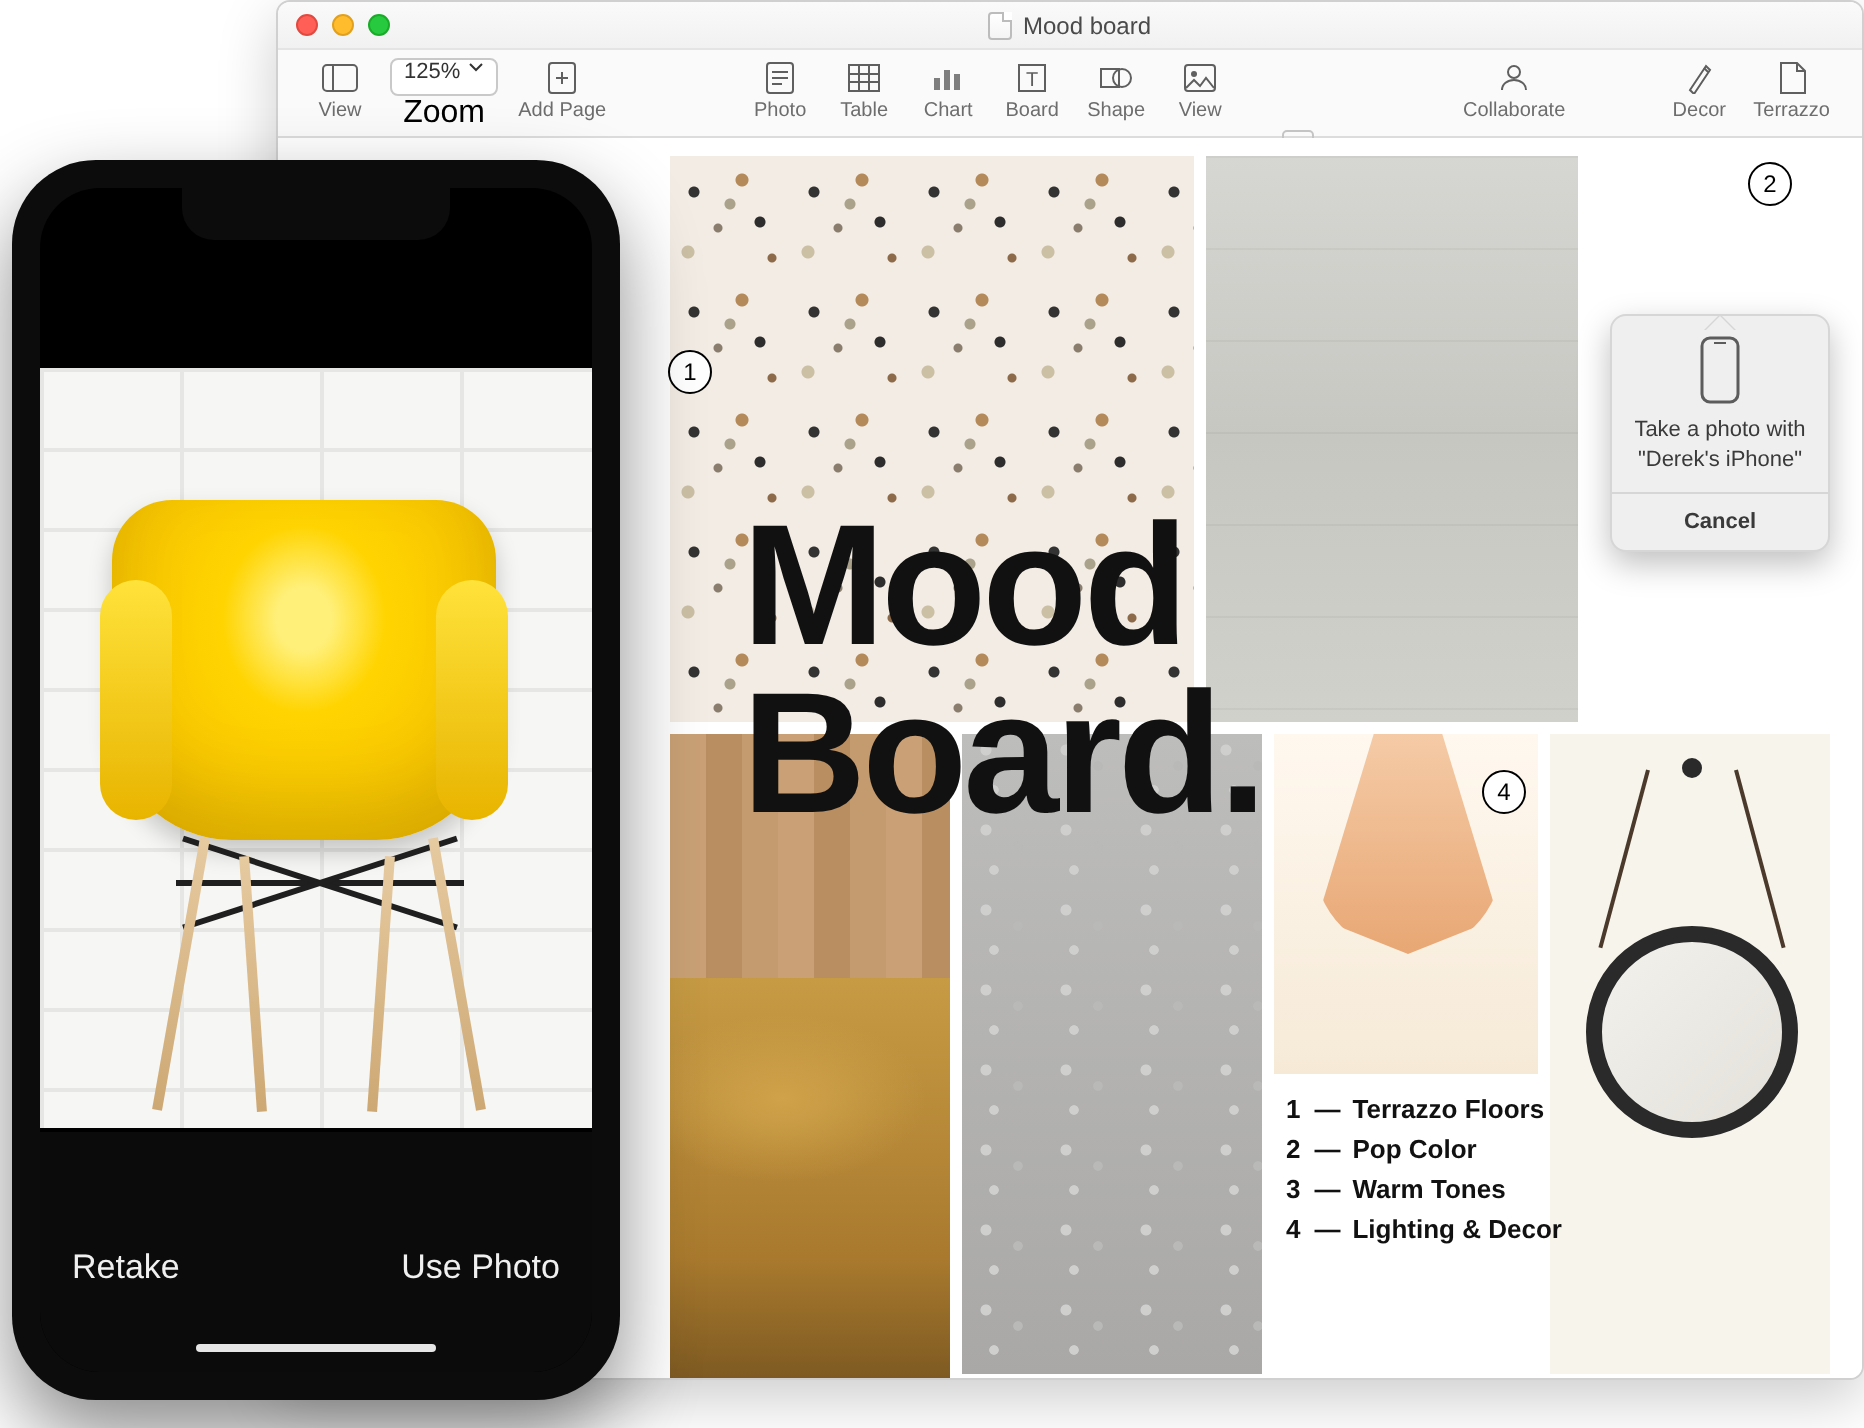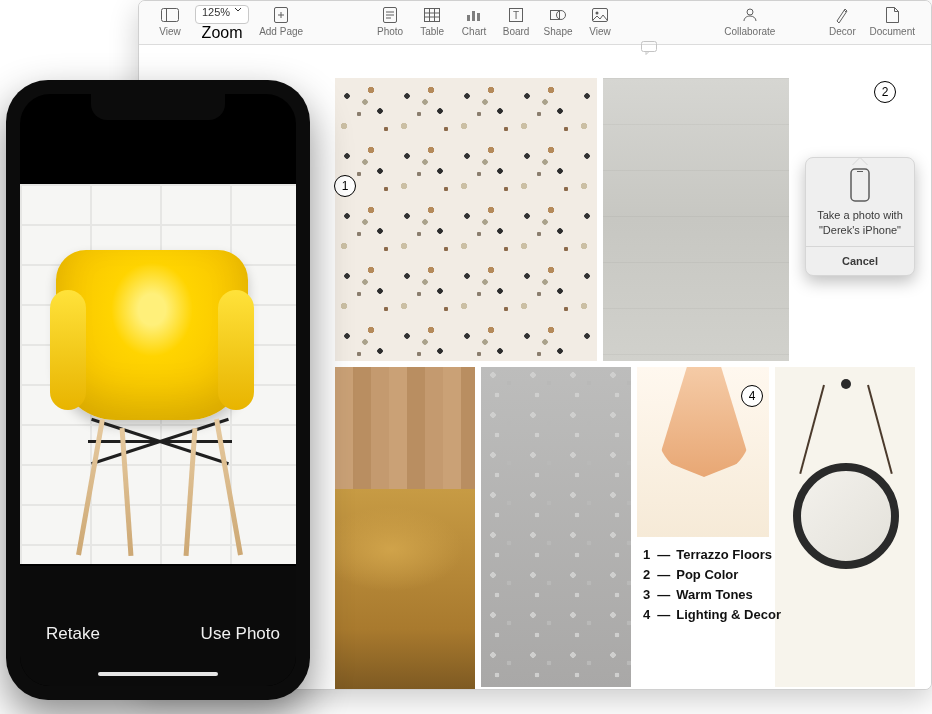--- a/index.html
+++ b/index.html
@@ -228,30 +228,41 @@
   .l3{left:108px;height:128px;transform:rotate(4deg);}
   .l4{left:146px;height:138px;transform:rotate(-10deg);}
   .cross{position:absolute;left:8px;top:34px;width:144px;height:3px;background:#1f1f1f;}
   .cross.c2{top:34px;transform:rotate(18deg);}
   .cross.c3{top:34px;transform:rotate(-18deg);}
 
   .cam-bar{
     position:absolute;left:0;right:0;bottom:0;height:120px;
     background:#0b0b0b;color:#f0f0f0;
   }
-  .cam-buttons{position:absolute;left:26px;right:16px;bottom:42px;display:flex;justify-content:space-between;font-size:17px;}
+  .cam-buttons{position:absolute;left:16px;right:16px;bottom:42px;display:flex;justify-content:space-between;font-size:17px;}
   .cam-buttons span{cursor:pointer;}
   .home-ind{position:absolute;left:50%;bottom:10px;transform:translateX(-50%);width:120px;height:4px;border-radius:3px;background:#e6e6e6;}
 
 </style>
 </head>
 <body>
 
 <div class="mac-window">
 
+  <div class="titlebar">
+    <div class="traffic">
+      <div class="light red"></div>
+      <div class="light yellow"></div>
+      <div class="light green"></div>
+    </div>
+    <div class="title-center">
+      <span class="doc-icon"></span>
+      <span>Mood board</span>
+    </div>
+  </div>
 
   <div class="toolbar">
     <div class="tb-group">
       <div class="tb-btn">
         <span class="ic">
           <svg width="18" height="14" viewBox="0 0 18 14">
               <rect x="0.5" y="0.5" width="17" height="13" rx="2" fill="none" stroke="currentColor"></rect>
               <line x1="5.5" y1="1" x2="5.5" y2="13" stroke="currentColor"></line>
             </svg>
         </span>
@@ -371,21 +382,21 @@
         </span>
         <span class="lbl">Decor</span>
       </div>
       <div class="tb-btn">
         <span class="ic">
           <svg width="14" height="16" viewBox="0 0 14 16">
               <path d="M1.5 0.5h8l4 4v11h-12z" fill="none" stroke="currentColor"></path>
               <path d="M9.5 0.5v4h4" fill="none" stroke="currentColor"></path>
             </svg>
         </span>
-        <span class="lbl">Document</span>
+        <span class="lbl">Terrazzo</span>
       </div>
     </div>
   </div>
 
   <div class="canvas">
     <div class="tile terrazzo"></div>
     <div class="tile concrete"></div>
     <div class="tile wood"></div>
     <div class="tile sofa"></div>
     <div class="tile fur"></div>
@@ -393,20 +404,24 @@
       <div class="lamp-cord"></div>
         <div class="lamp-cone"></div>
     </div>
     <div class="tile mirror">
       <div class="hook"></div>
         <div class="strap-l"></div>
         <div class="strap-r"></div>
         <div class="mirror-ring"></div>
     </div>
 
+    <div class="big-title">
+      <div>Mood</div>
+      <div>Board.</div>
+    </div>
 
     <div class="list">
       <div class="row">
           <span>1</span>
           <span class="dash">—</span>
           <span>Terrazzo Floors</span>
         </div>
       <div class="row">
           <span>2</span>
           <span class="dash">—</span>

